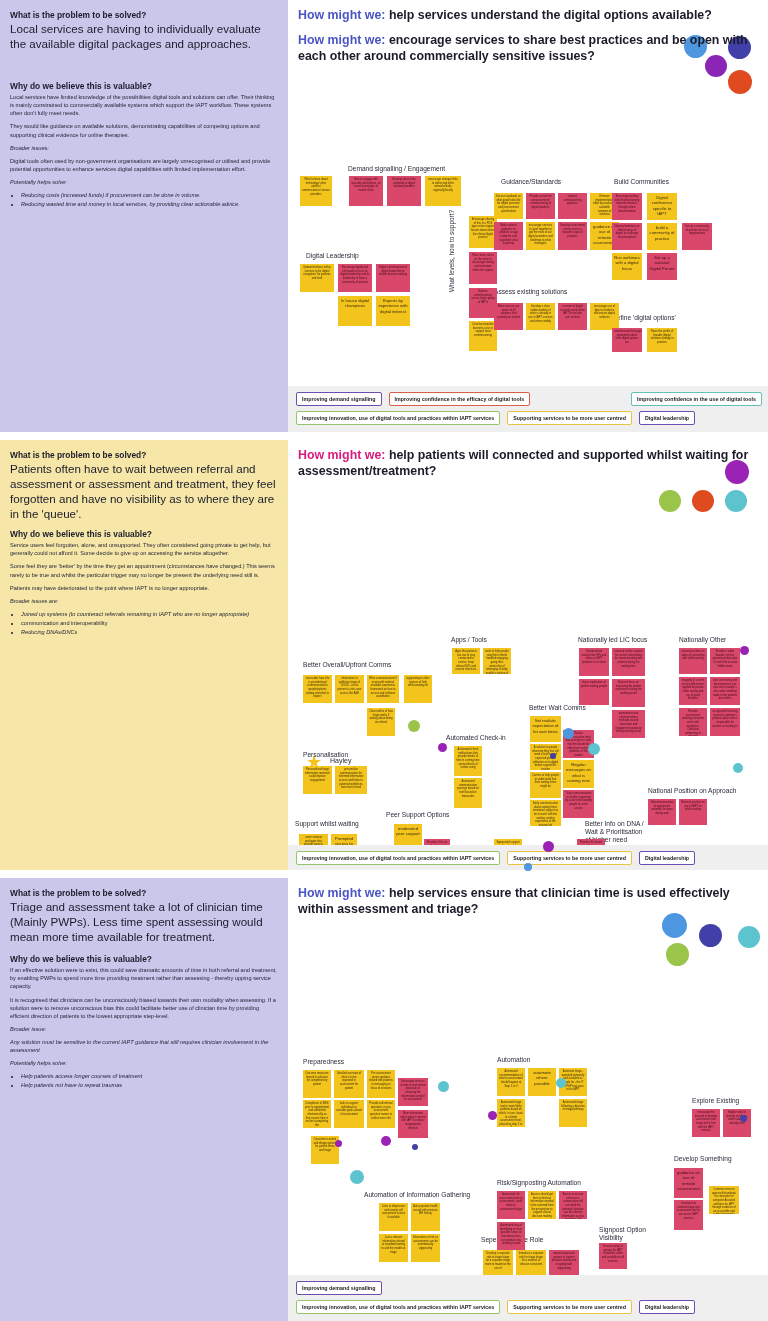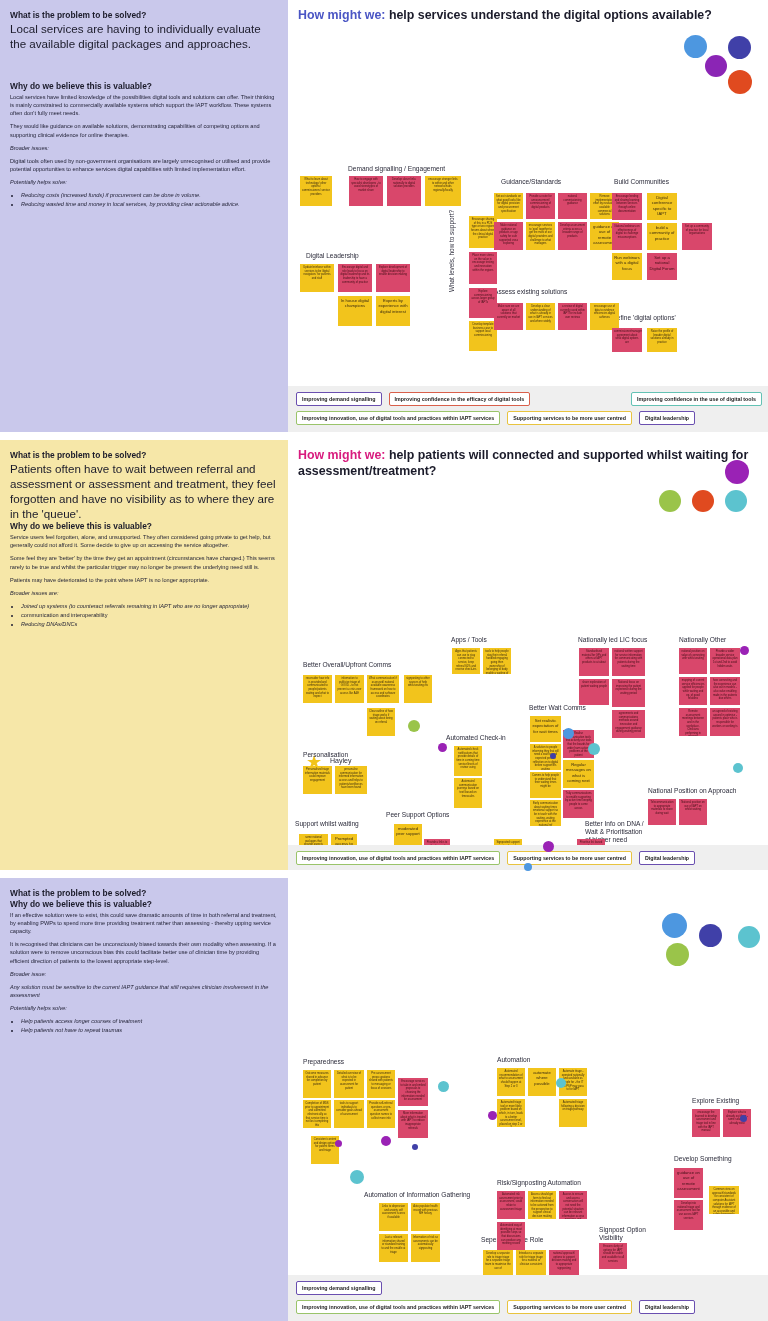--- a/index.html
+++ b/index.html
@@ -123,20 +123,21 @@
 
     <div class="right-col">
       <div class="dots" id="dots-1">
           <div class="dot" style="left: 396px; top: 35px; width: 23px; height: 23px; background: rgb(77, 151, 224);"></div>
           <div class="dot" style="left: 440px; top: 36px; width: 23px; height: 23px; background: rgb(64, 64, 168);"></div>
           <div class="dot" style="left: 417px; top: 55px; width: 22px; height: 22px; background: rgb(139, 37, 181);"></div>
           <div class="dot" style="left: 440px; top: 70px; width: 24px; height: 24px; background: rgb(224, 74, 31);"></div>
         </div>
       <div class="hmw-wrap" id="hmw-1">
           <div class="hmw"><span class="lead">How might we: </span><span>help services understand the digital options available?</span></div>
+          <div class="hmw"><span class="lead">How might we: </span><span>encourage services to share best practices and be open with each other around commercially sensitive issues?</span></div>
         </div>
       <div class="board" id="board-1">
           <div class="grp-title" style="left: 60px; top: 165px;">Demand signalling / Engagement</div>
           <div class="grp-title" style="left: 213px; top: 178px;">Guidance/Standards</div>
           <div class="grp-title" style="left: 326px; top: 178px;">Build Communities</div>
           <div class="grp-title" style="left: 18px; top: 252px;">Digital Leadership</div>
           <div class="grp-title" style="left: 206px; top: 288px;">Assess existing solutions</div>
           <div class="grp-title" style="left: 324px; top: 314px;">Define 'digital options'</div>
           <div class="note y" style="left: 12px; top: 176px; width: 32px; height: 30px;">What to learn about technology/ other options/ commissioners/ service providers</div>
           <div class="note p" style="left: 61px; top: 176px; width: 34px; height: 30px;">How to engage with specialist developers - to avoid stereotypes of market share</div>
@@ -188,21 +189,21 @@
           </div>
         </div>
     </div>
   </div>
 
   <div class="divider" style="top:432px"></div>
 
   <div class="section s2">
     <div class="left-col left-yel">
       <div class="q-label">What is the problem to be solved?</div>
-      <div class="q-answer" style="margin-bottom:0">Patients often have to wait between referral and assessment or assessment and treatment, they feel forgotten and have no visibility as to where they are in the 'queue'.</div>
+      <div class="q-answer" style="margin-bottom:8px">Patients often have to wait between referral and assessment or assessment and treatment, they feel forgotten and have no visibility as to where they are in the 'queue'.</div>
       <div class="why-label">Why do we believe this is valuable?</div>
       <div class="body-sm">
         <p>Service users feel forgotten, alone, and unsupported. They often considered going private to get help, but generally could not afford it. Some decide to give up on accessing the service altogether.</p>
         <p>Some feel they are 'better' by the time they get an appointment (circumstances have changed.) This seems rarely to be true and whilst the particular trigger may no longer be present the underlying need still is.</p>
         <p>Patients may have deteriorated to the point where IAPT is no longer appropriate.</p>
         <p class="ital">Broader issues are:</p>
         <ul>
           <li class="ital">Joined up systems (to counteract referrals remaining in IAPT who are no longer appropriate)</li>
           <li>communication and interoperability</li>
           <li class="ital">Reducing DNAs/DNCs</li>
@@ -303,20 +304,21 @@
           </div>
         </div>
     </div>
   </div>
 
   <div class="divider" style="top:870px"></div>
 
   <div class="section s3">
     <div class="left-col left-lav">
       <div class="q-label">What is the problem to be solved?</div>
+      <div class="q-answer" style="margin-bottom:10px">Triage and assessment take a lot of clinician time (Mainly PWPs). Less time spent assessing would mean more time available for treatment.</div>
       <div class="why-label">Why do we believe this is valuable?</div>
       <div class="body-sm">
         <p>If an effective solution were to exist, this could save dramatic amounts of time in both referral and treatment, by enabling PWPs to spend more time providing treatment rather than assessing - thereby upping service capacity.</p>
         <p>It is recognised that clinicians can be unconsciously biased towards their own modality when assessing. If a solution were to remove unconscious bias this could facilitate better use of clinician time by providing efficient direction of patients to the lowest appropriate step-level.</p>
         <p class="ital">Broader issue:</p>
         <p class="ital">Any solution must be sensitive to the current IAPT guidance that still requires clinician involvement in the assessment</p>
         <p class="ital">Potentially helps solve:</p>
         <ul class="ital">
           <li>Help patients access longer courses of treatment</li>
           <li>Help patients not have to repeat traumas</li>
@@ -335,20 +337,23 @@
         
       </div>
     </div>
 
     <div class="right-col">
       <div class="dots" id="dots-3">
           <div class="dot" style="left: 374px; top: 35px; width: 25px; height: 25px; background: rgb(77, 151, 224);"></div>
           <div class="dot" style="left: 411px; top: 46px; width: 23px; height: 23px; background: rgb(64, 64, 168);"></div>
           <div class="dot" style="left: 450px; top: 48px; width: 22px; height: 22px; background: rgb(92, 195, 207);"></div>
           <div class="dot" style="left: 378px; top: 65px; width: 23px; height: 23px; background: rgb(154, 196, 74);"></div>
+        </div>
+      <div class="hmw-wrap" id="hmw-3">
+          <div class="hmw"><span class="lead">How might we: </span><span>help services ensure that clinician time is used effectively within assessment and triage?</span></div>
         </div>
       <div class="board" id="board-3">
           <div class="grp-title" style="left: 15px; top: 180px;">Preparedness</div>
           <div class="grp-title" style="left: 209px; top: 178px;">Automation</div>
           <div class="grp-title" style="left: 404px; top: 219px;">Explore Existing</div>
           <div class="grp-title" style="left: 209px; top: 301px;">Risk/Signposting Automation</div>
           <div class="grp-title" style="left: 386px; top: 277px;">Develop Something</div>
           <div class="grp-title" style="left: 76px; top: 313px;">Automation of Information Gathering</div>
           <div class="grp-title" style="left: 193px; top: 358px;">Seperate Triage Role</div>
           <div class="grp-title two" style="left: 311px; top: 348px;">Signpost Option Visibility</div>

